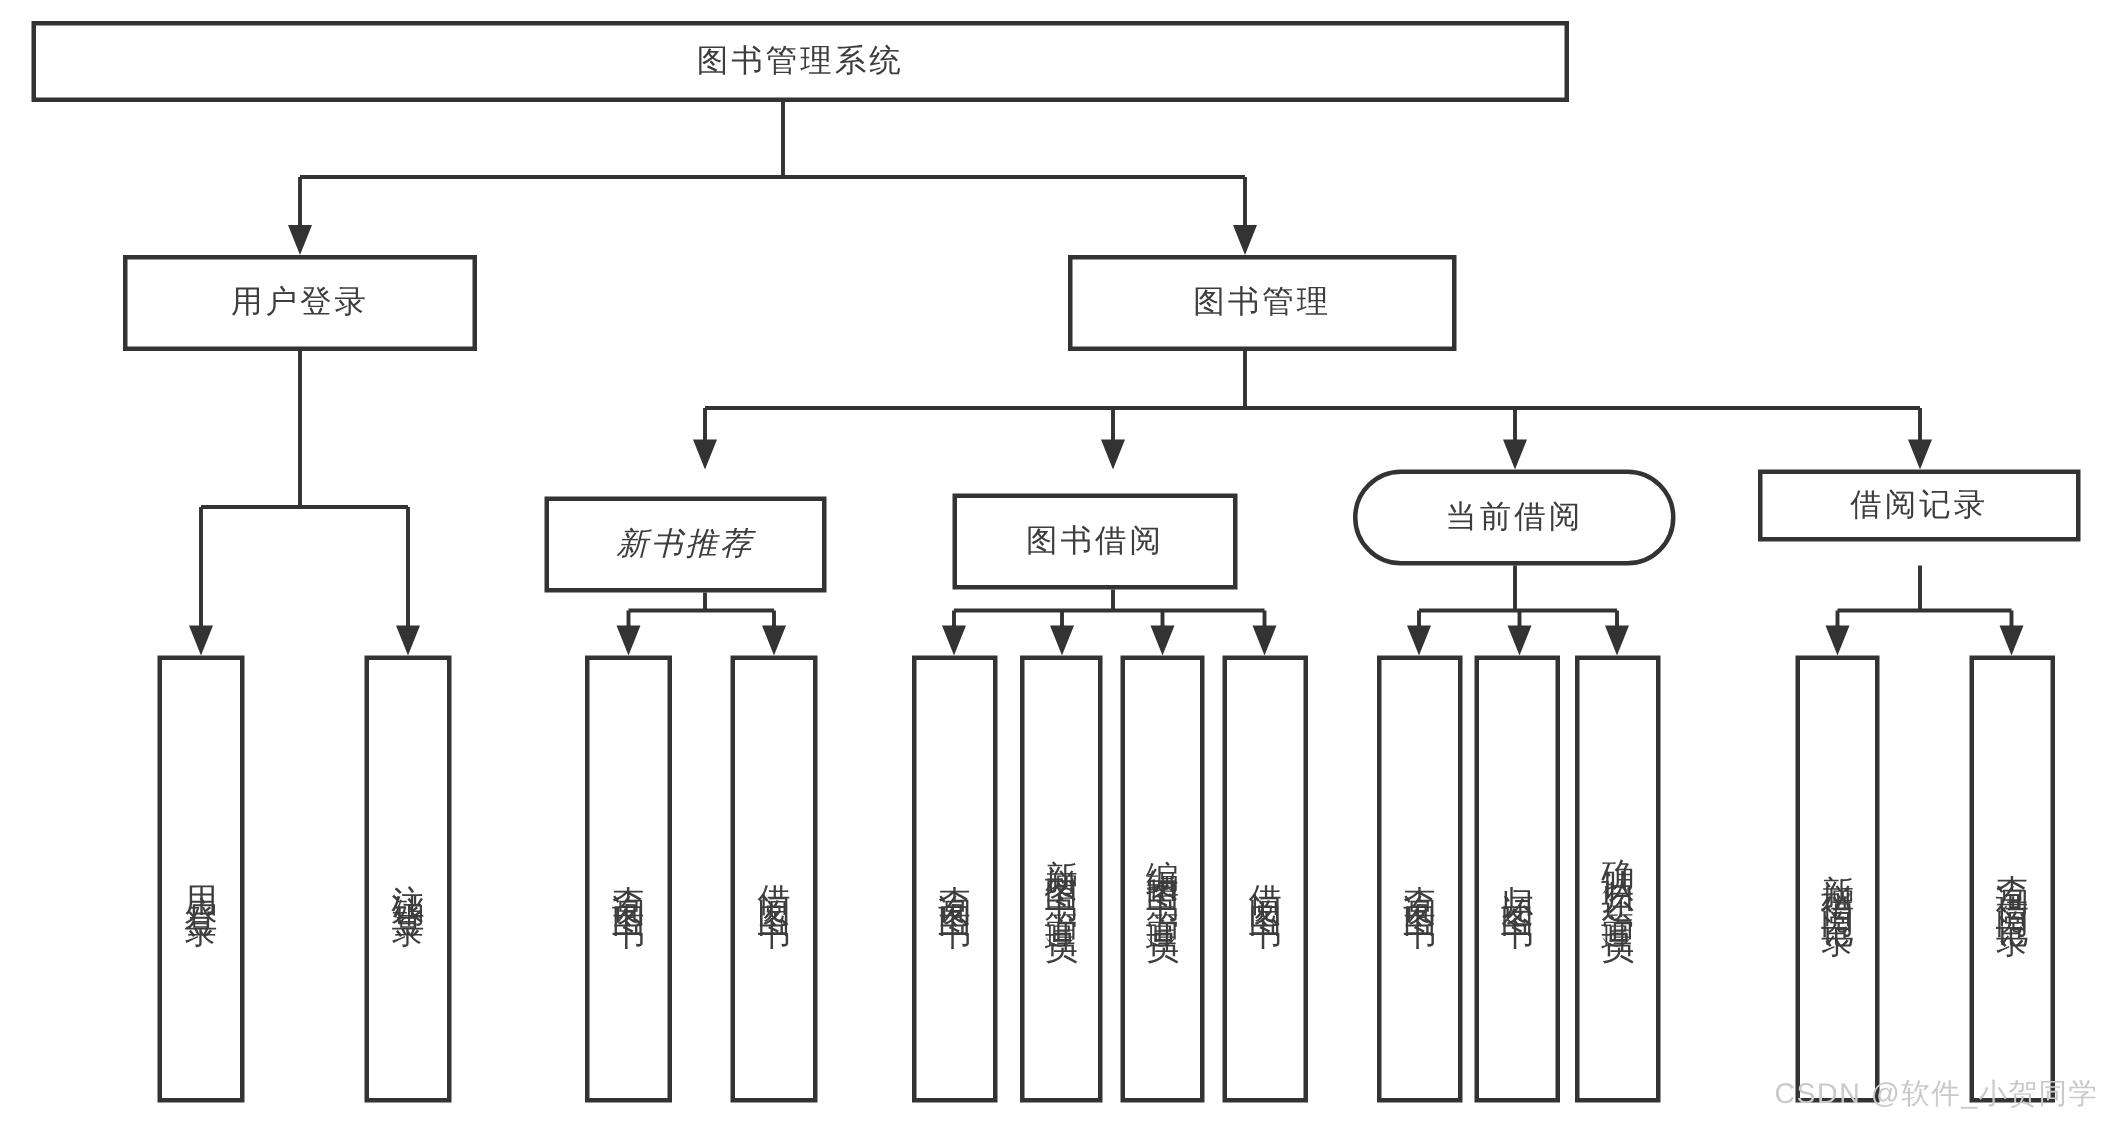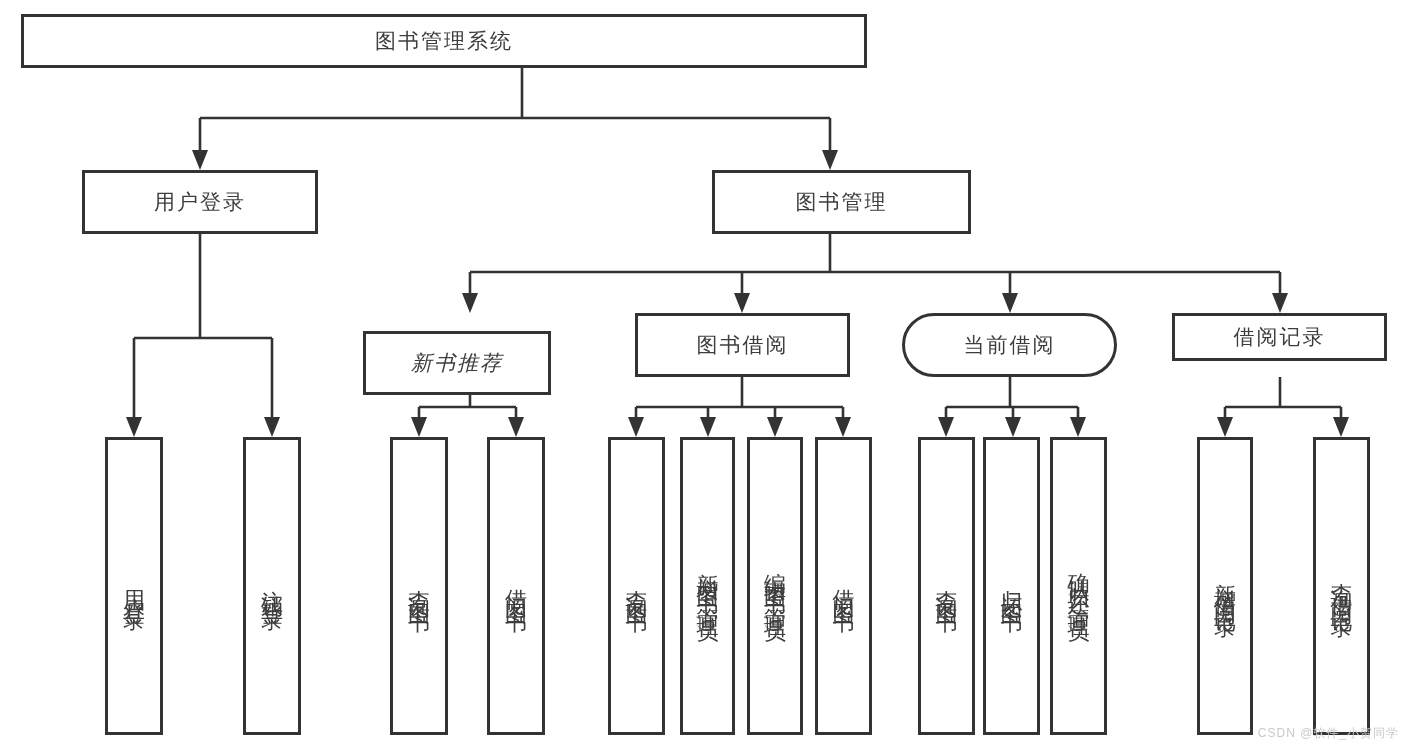--- a/index.html
+++ b/index.html
@@ -25,21 +25,21 @@
     text-align:center;line-height:1.2;
   }
   .root-box{border-width:3px;}
   .leaf .vtext{
     writing-mode:vertical-rl;text-orientation:mixed;
     font-size:22px;letter-spacing:7px;line-height:1;
     color:var(--text);
   }
   .watermark{
     position:absolute;right:6px;bottom:5px;z-index:6;
-    color:var(--wm);font-size:12px;letter-spacing:1px;
+    color:var(--wm);font-size:19px;letter-spacing:1px;
     white-space:nowrap;
   }
 </style>
 </head>
 <body>
 
 <div id="stage">
 
   <svg class="wires" width="1405" height="747" viewBox="0 0 1405 747" aria-hidden="true">
     <path class="spine" d="
@@ -57,27 +57,27 @@
       M462 293 L478 293 L470 313 Z  M734 293 L750 293 L742 313 Z
       M1002 293 L1018 293 L1010 313 Z  M1272 293 L1288 293 L1280 313 Z
       M411 417 L427 417 L419 437 Z  M508 417 L524 417 L516 437 Z
       M628 417 L644 417 L636 437 Z  M700 417 L716 417 L708 437 Z
       M767 417 L783 417 L775 437 Z  M835 417 L851 417 L843 437 Z
       M938 417 L954 417 L946 437 Z  M1005 417 L1021 417 L1013 437 Z
       M1070 417 L1086 417 L1078 437 Z  M1217 417 L1233 417 L1225 437 Z
       M1333 417 L1349 417 L1341 437 Z"></path>
   </svg>
 
-  <div class="box root-box" style="left:21px;top:14px;width:846px;height:54px;">图书管理系统</div>
+  <div class="box root-box" style="left:21px;top:14px;width:1025px;height:54px;">图书管理系统</div>
 
   <div class="box" style="left:82px;top:170px;width:236px;height:64px;">用户登录</div>
   <div class="box" style="left:712px;top:170px;width:259px;height:64px;">图书管理</div>
 
   <div class="box" style="left:363px;top:331px;width:188px;height:64px;font-style:italic;">新书推荐</div>
-  <div class="box" style="left:635px;top:313px;width:215px;height:64px;">图书借阅</div>
+  <div class="box" style="left:635px;top:329px;width:190px;height:64px;">图书借阅</div>
   <div class="box" style="left:902px;top:313px;width:215px;height:64px;border-radius:32px;">当前借阅</div>
   <div class="box" style="left:1172px;top:313px;width:215px;height:48px;">借阅记录</div>
 
   <div class="box leaf" style="left:105px;top:437px;width:58px;height:298px;">
     <span class="vtext">用户登录</span>
   </div>
   <div class="box leaf" style="left:243px;top:437px;width:58px;height:298px;">
     <span class="vtext">注销登录</span>
   </div>
 

